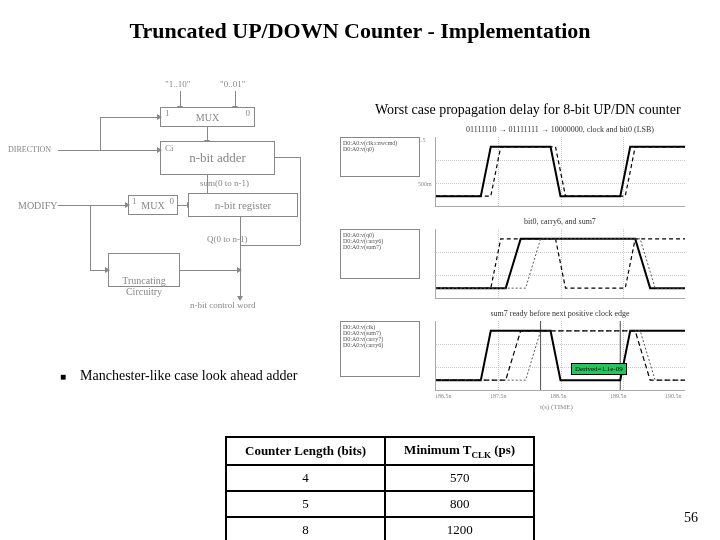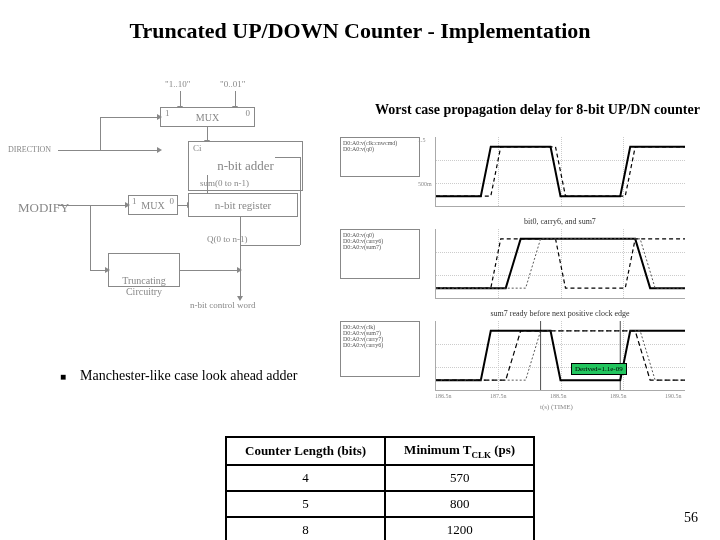--- a/index.html
+++ b/index.html
@@ -61,21 +61,20 @@
     content:"";
     position:absolute; bottom:-4px; left:-3px;
     border-top:5px solid #888; border-left:3px solid transparent; border-right:3px solid transparent;
   }
   
   .wave-caption {
     position: absolute;
     top: 102px;
     left: 375px;
     font-size: 14px;
-    font-weight: bold;
   }
   .wave-area {
     position: absolute;
     top: 125px;
     left: 340px;
     width: 350px;
     height: 280px;
   }
   .legendbox {
     position: absolute;
@@ -147,21 +146,21 @@
   <div class="darrow v arrowhead-d" style="top:6px; left:175px; height:16px;"></div>
 
   <div class="dbox" style="top:22px; left:100px; width:95px; height:20px;">
     <span class="dlabel" style="top:1px; left:4px;">1</span>
     <span>MUX</span>
     <span class="dlabel" style="top:1px; right:4px;">0</span>
   </div>
 
   <div class="darrow v arrowhead-d" style="top:42px; left:147px; height:14px;"></div>
 
-  <div class="dbox" style="top:56px; left:100px; width:115px; height:50px; font-size:13px;margin-left:28px;">
+  <div class="dbox" style="top:56px; left:100px; width:115px; height:34px; font-size:13px;">
     <span class="dlabel" style="top:2px; left:4px;">Ci</span>
     <span>n-bit adder</span>
   </div>
   <div class="dlabel" style="top:93px; left:140px;">sum(0 to n-1)</div>
 
   <div class="darrow v arrowhead-d" style="top:90px; left:147px; height:20px;"></div>
 
   <div class="dbox" style="top:110px; left:68px; width:50px; height:20px;">
     <span class="dlabel" style="top:1px; left:3px;">1</span>
     <span>MUX</span>
@@ -187,30 +186,31 @@
   </div>
   <div class="darrow h arrowhead-r" style="top:185px; left:120px; width:58px;"></div>
 
   <div class="dlabel" style="top:215px; left:130px;">n-bit control word</div>
 
   <div class="dlabel" style="top:60px; left:-52px; font-size:8px;">DIRECTION</div>
   <div class="darrow h arrowhead-r" style="top:65px; left:-2px; width:100px;"></div>
   <div class="darrow v" style="top:32px; left:40px; height:33px;"></div>
   <div class="darrow h arrowhead-r" style="top:32px; left:40px; width:58px;"></div>
 
-  <div class="dlabel" style="top:115px; left:-42px; font-size:13px;">MODIFY</div>
+  <div class="dlabel" style="top:115px; left:-42px; font-size:10px;">MODIFY</div>
   <div class="darrow h arrowhead-r" style="top:120px; left:-2px; width:68px;"></div>
   <div class="darrow v" style="top:120px; left:30px; height:65px;"></div>
   <div class="darrow h arrowhead-r" style="top:185px; left:30px; width:16px;"></div>
 </div>
 
 <div class="wave-caption">Worst case propagation delay for 8-bit UP/DN counter</div>
 
 <div class="wave-area">
 
+  <div class="plot-title" style="top:0;">01111110 → 01111111 → 10000000, clock and bit0 (LSB)</div>
   <div class="legendbox" style="top:12px; left:0;">
     <div>D0:A0:v(clk:cnwcmd)</div>
     <div>D0:A0:v(q0)</div>
   </div>
   <div class="plot" style="top:12px;">
     <div class="grid-v" style="left:25%"></div>
       <div class="grid-v" style="left:50%"></div>
       <div class="grid-v" style="left:75%"></div>
     <div class="grid-h" style="top:33%"></div>
       <div class="grid-h" style="top:66%"></div>

